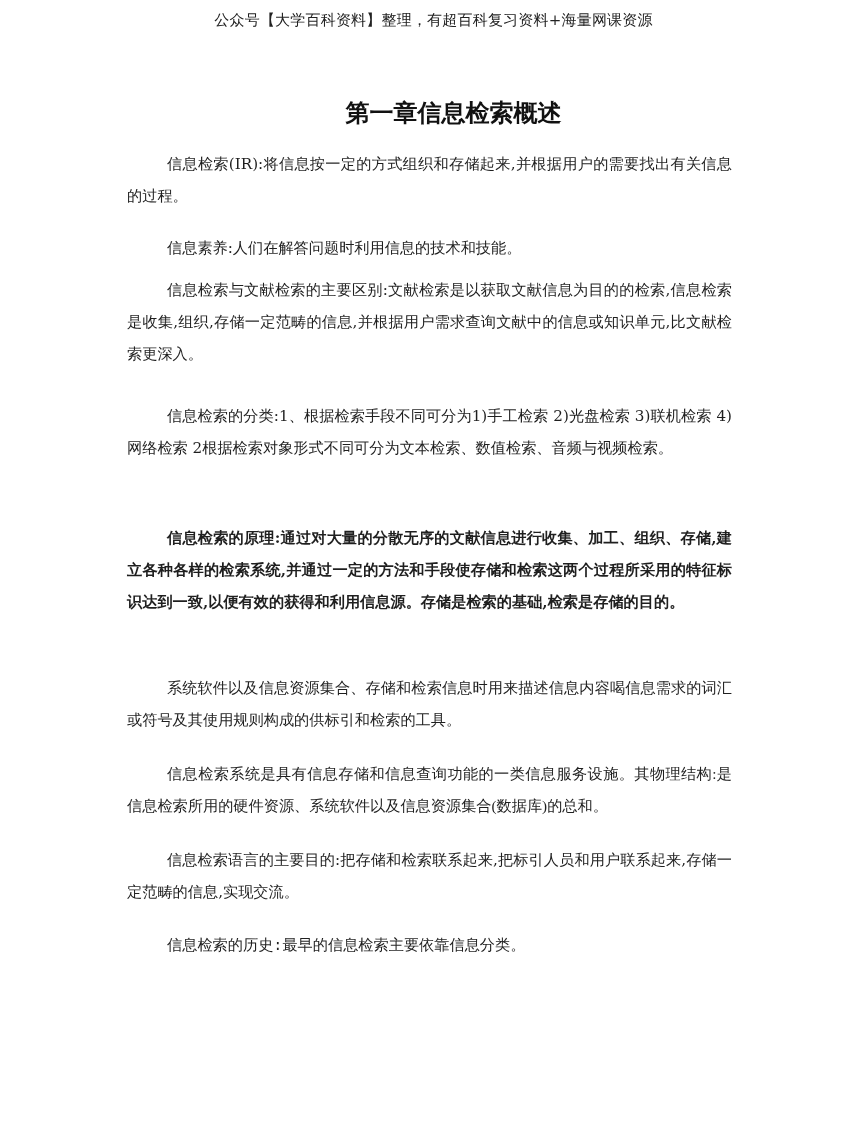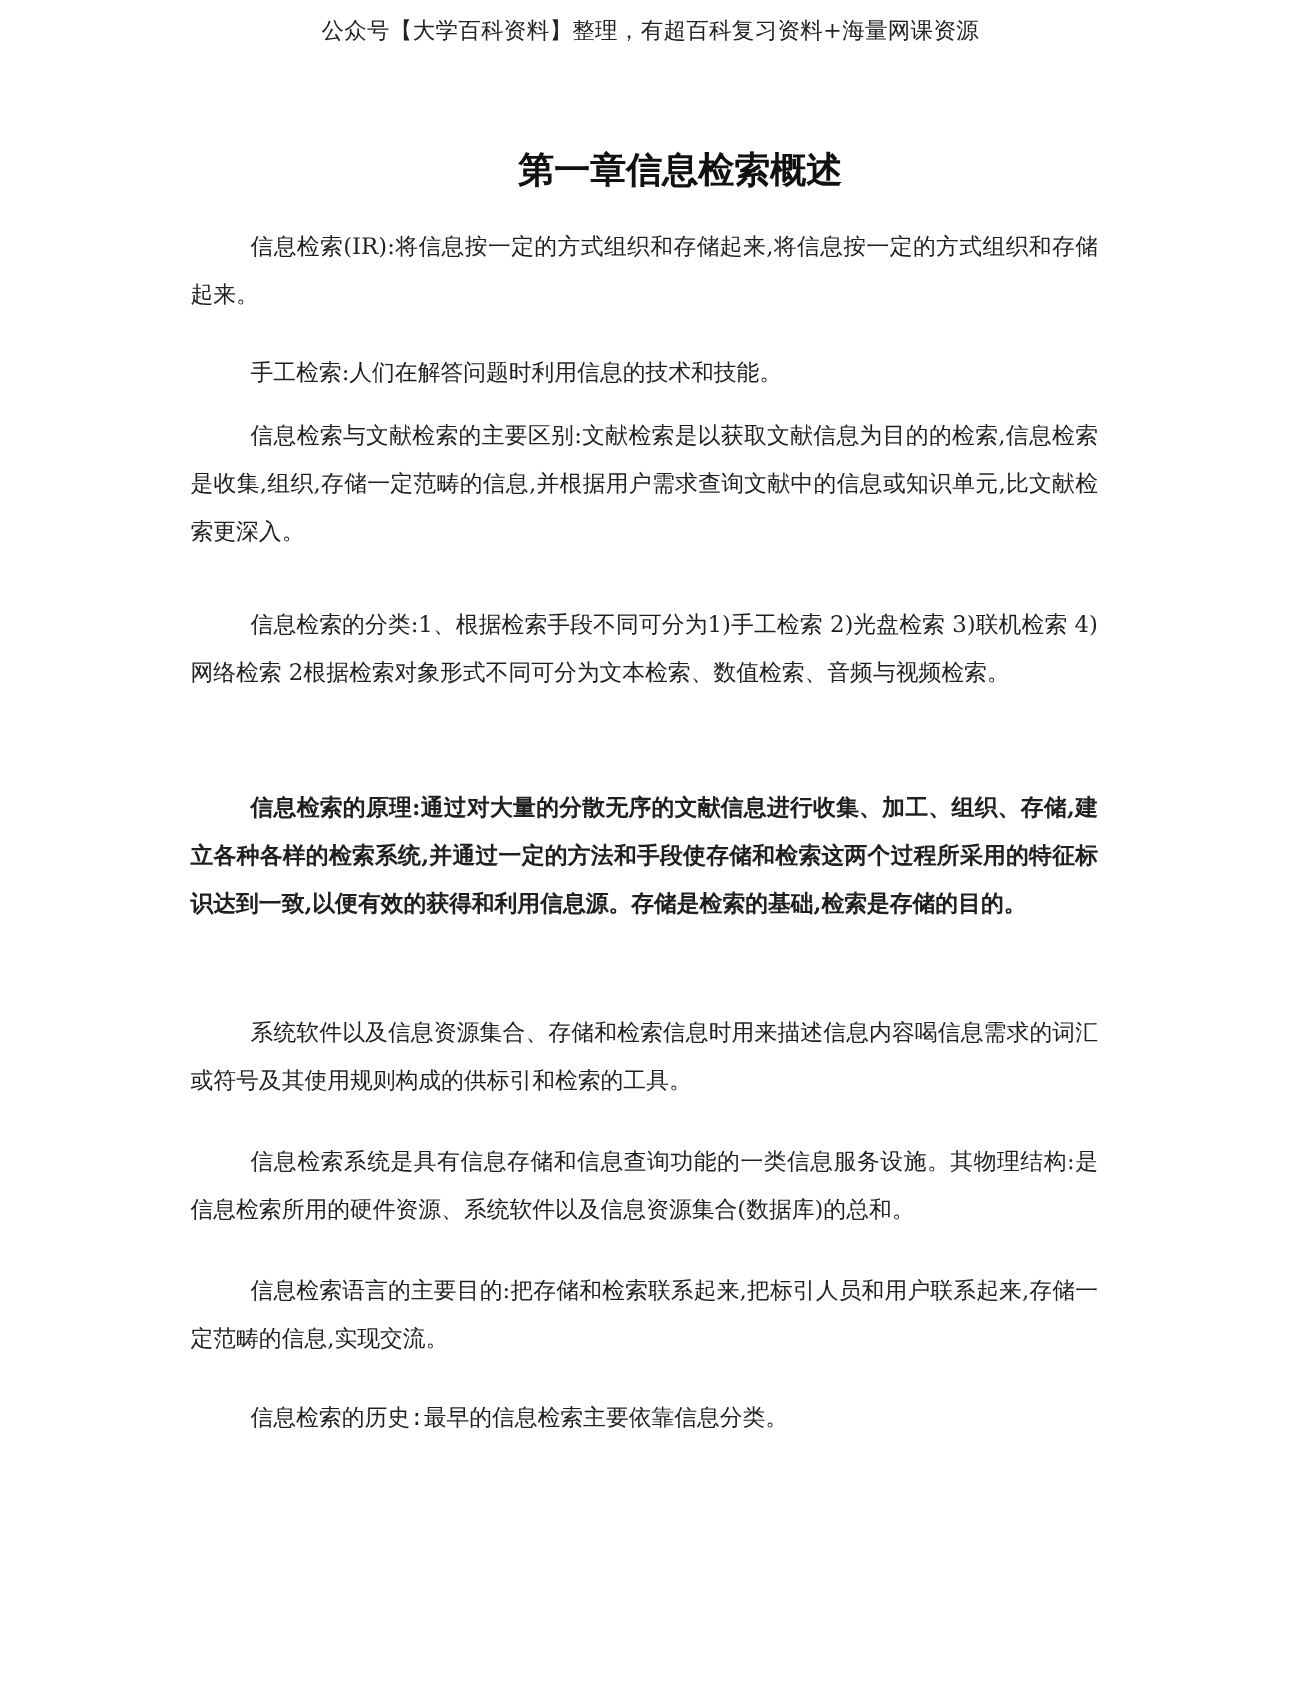--- a/index.html
+++ b/index.html
@@ -58,22 +58,22 @@
     }
   </style>
 </head>
 <body>
 
 <div class="header-note">公众号【大学百科资料】整理，有超百科复习资料+海量网课资源</div>
 
 <h1 class="page-title">第一章信息检索概述</h1>
 
 <div class="body-text" style="top:0;">
-  <p class="para" style="top:148px;">信息检索(IR):将信息按一定的方式组织和存储起来,将信息按一定的方式组织和存储起来。</p>
-  <p class="para" style="top:232px;">手工检索:人们在解答问题时利用信息的技术和技能。</p>
+  <p class="para" style="top:148px;">信息检索(IR):将信息按一定的方式组织和存储起来,并根据用户的需要找出有关信息的过程。</p>
+  <p class="para" style="top:232px;">信息素养:人们在解答问题时利用信息的技术和技能。</p>
   <p class="para" style="top:274px;">信息检索与文献检索的主要区别:文献检索是以获取文献信息为目的的检索,信息检索是收集,组织,存储一定范畴的信息,并根据用户需求查询文献中的信息或知识单元,比文献检索更深入。</p>
   <p class="para" style="top:400px;">信息检索的分类:1、根据检索手段不同可分为1)手工检索 2)光盘检索 3)联机检索 4)网络检索 2根据检索对象形式不同可分为文本检索、数值检索、音频与视频检索。</p>
   <p class="para" style="top:522px;font-weight:bold;">信息检索的原理:通过对大量的分散无序的文献信息进行收集、加工、组织、存储,建立各种各样的检索系统,并通过一定的方法和手段使存储和检索这两个过程所采用的特征标识达到一致,以便有效的获得和利用信息源。存储是检索的基础,检索是存储的目的。</p>
   <p class="para" style="top:672px;">系统软件以及信息资源集合、存储和检索信息时用来描述信息内容喝信息需求的词汇或符号及其使用规则构成的供标引和检索的工具。</p>
-  <p class="para" style="top:758px;">信息检索系统是具有信息存储和信息查询功能的一类信息服务设施。其物理结构:是信息检索所用的硬件资源、系统软件以及信息资源集合(数据库)的总和。</p>
+  <p class="para" style="top:758px;font-family:Liberation Serif, serif;">信息检索系统是具有信息存储和信息查询功能的一类信息服务设施。其物理结构:是信息检索所用的硬件资源、系统软件以及信息资源集合(数据库)的总和。</p>
   <p class="para" style="top:844px;">信息检索语言的主要目的:把存储和检索联系起来,把标引人员和用户联系起来,存储一定范畴的信息,实现交流。</p>
   <p class="para" style="top:930px;font-family:Liberation Mono, monospace;">信息检索的历史:最早的信息检索主要依靠信息分类。</p>
 </div>
 
 </body></html>

